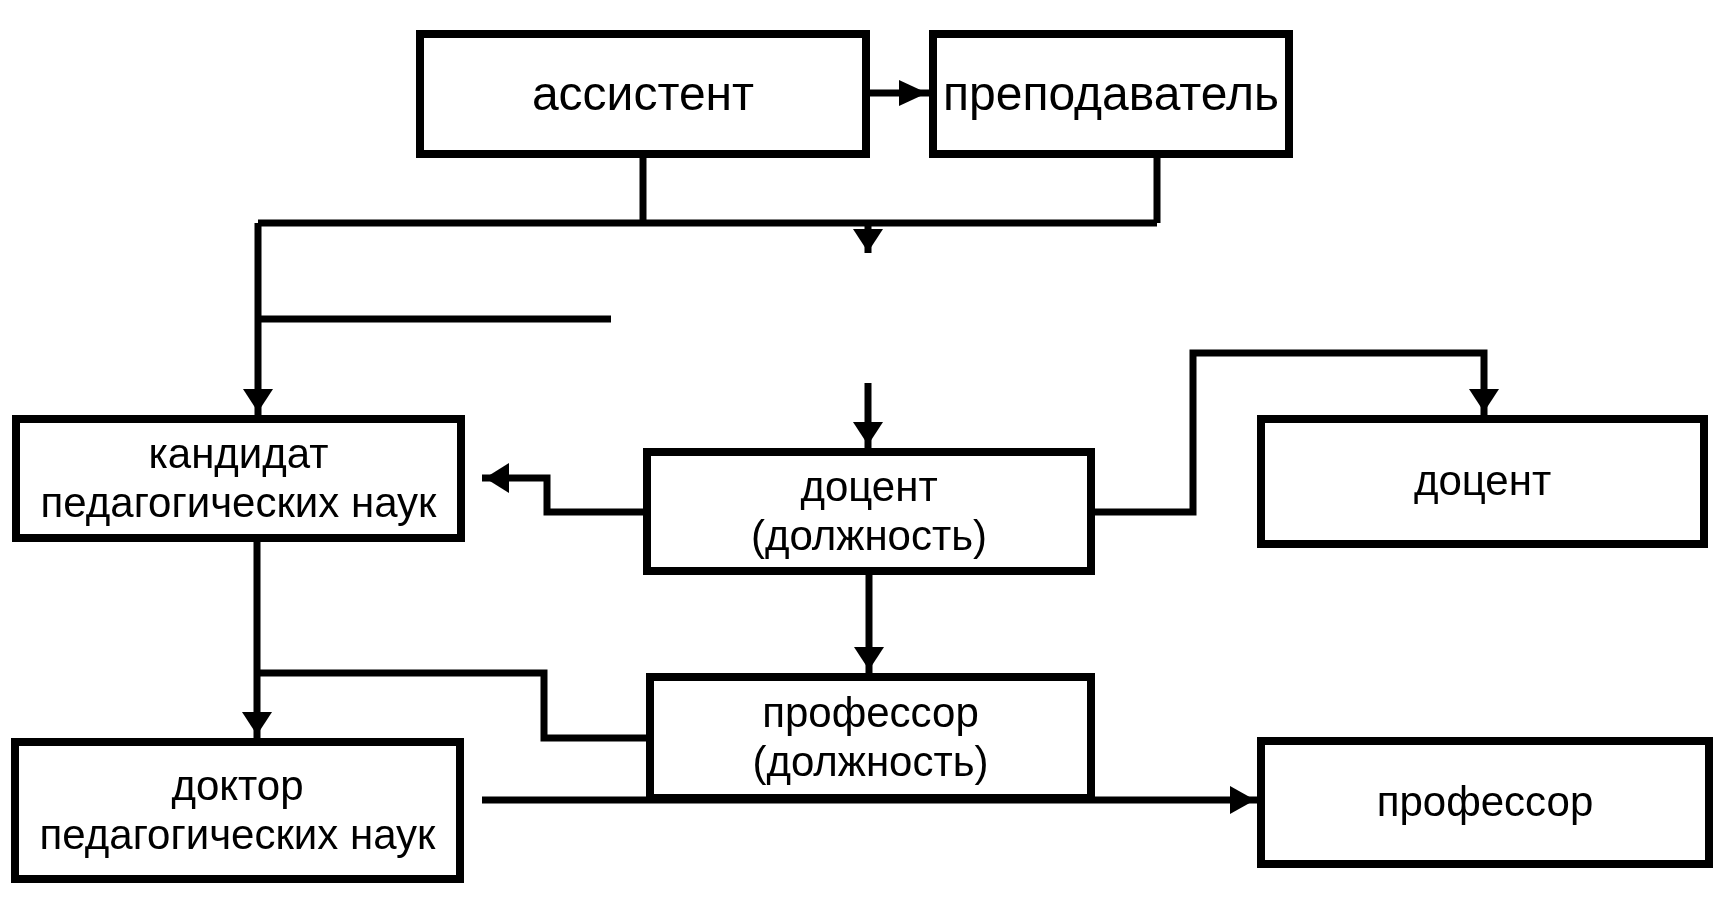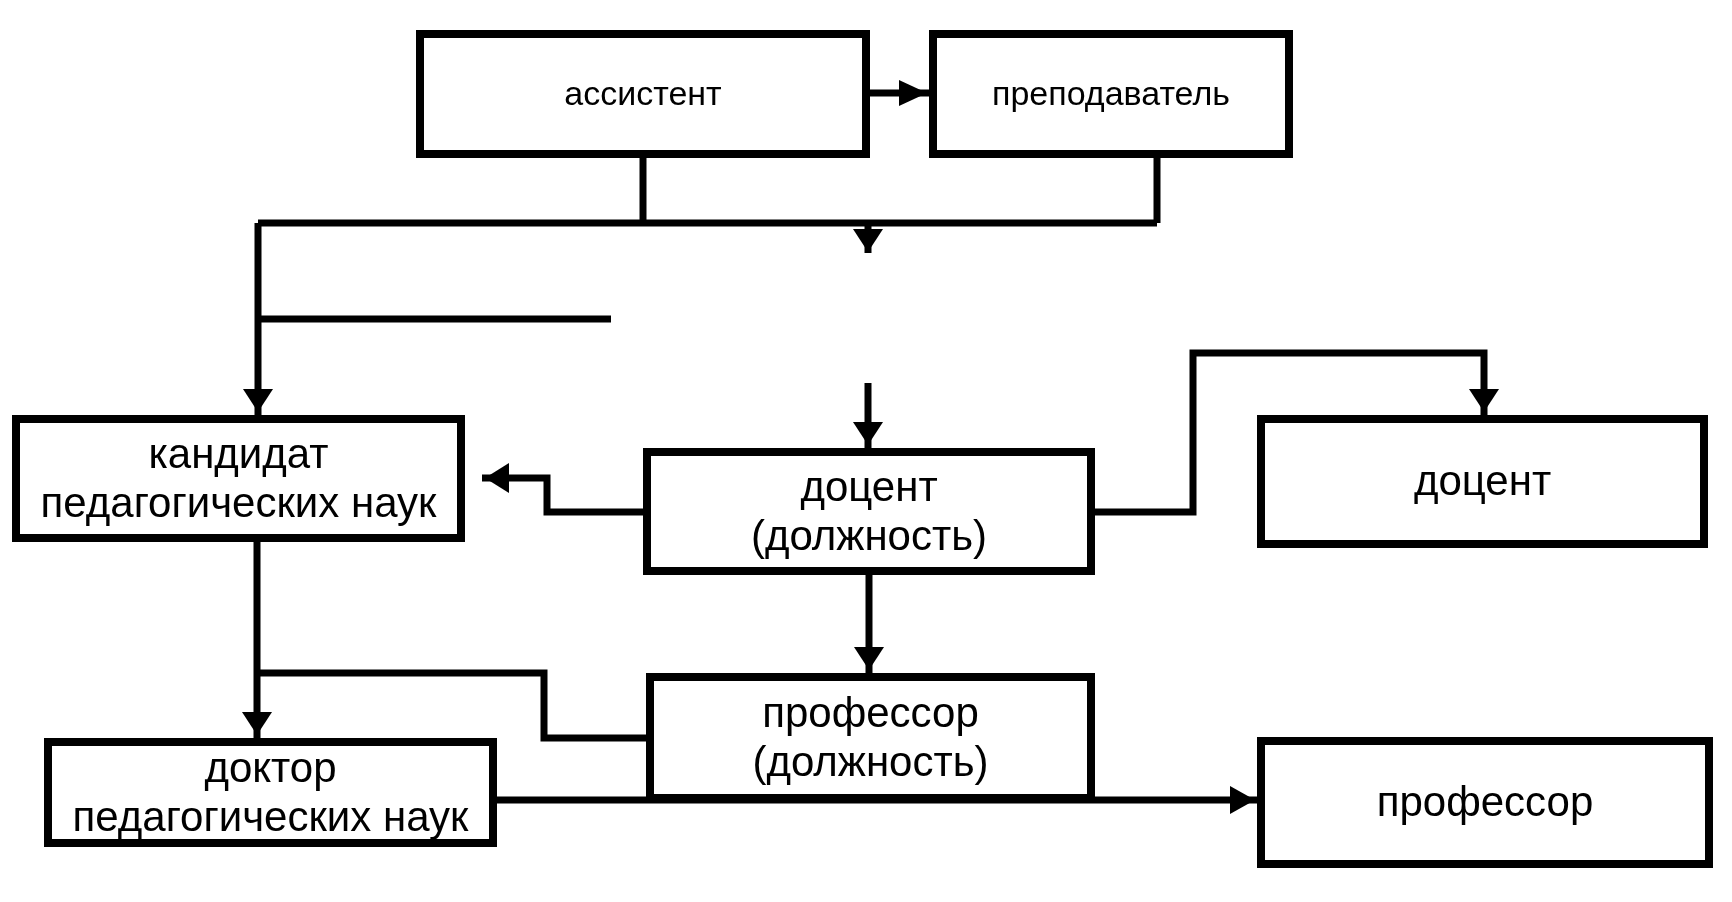--- a/index.html
+++ b/index.html
@@ -18,21 +18,21 @@
     box-sizing:border-box;
     background:#ffffff;
     border:8px solid #000;
     display:flex;
     flex-direction:column;
     align-items:center;
     justify-content:center;
     text-align:center;
     color:#000;
   }
-  .node .nl{font-size:34px;line-height:1.16;white-space:nowrap;}
+  .node .nl{font-size:48px;line-height:1.16;white-space:nowrap;}
   .node.two .nl{font-size:42px;}
 </style>
 </head>
 <body>
 
 <div class="canvas">
 
   <svg class="wires" viewBox="0 0 1732 902">
 
     <path d="M870 93 H929"></path>
@@ -91,21 +91,21 @@
 
   <div class="node two" style="left:1257px;top:415px;width:451px;height:133px">
     <div class="nl">доцент</div>
   </div>
 
   <div class="node two" style="left:646px;top:673px;width:449px;height:129px">
     <div class="nl">профессор</div>
     <div class="nl">(должность)</div>
   </div>
 
-  <div class="node two" style="left:44px;top:738px;width:453px;height:109px">
+  <div class="node two" style="left:11px;top:738px;width:453px;height:145px">
     <div class="nl">доктор</div>
     <div class="nl">педагогических наук</div>
   </div>
 
   <div class="node two" style="left:1257px;top:737px;width:456px;height:131px">
     <div class="nl">профессор</div>
   </div>
 
 </div>
 

